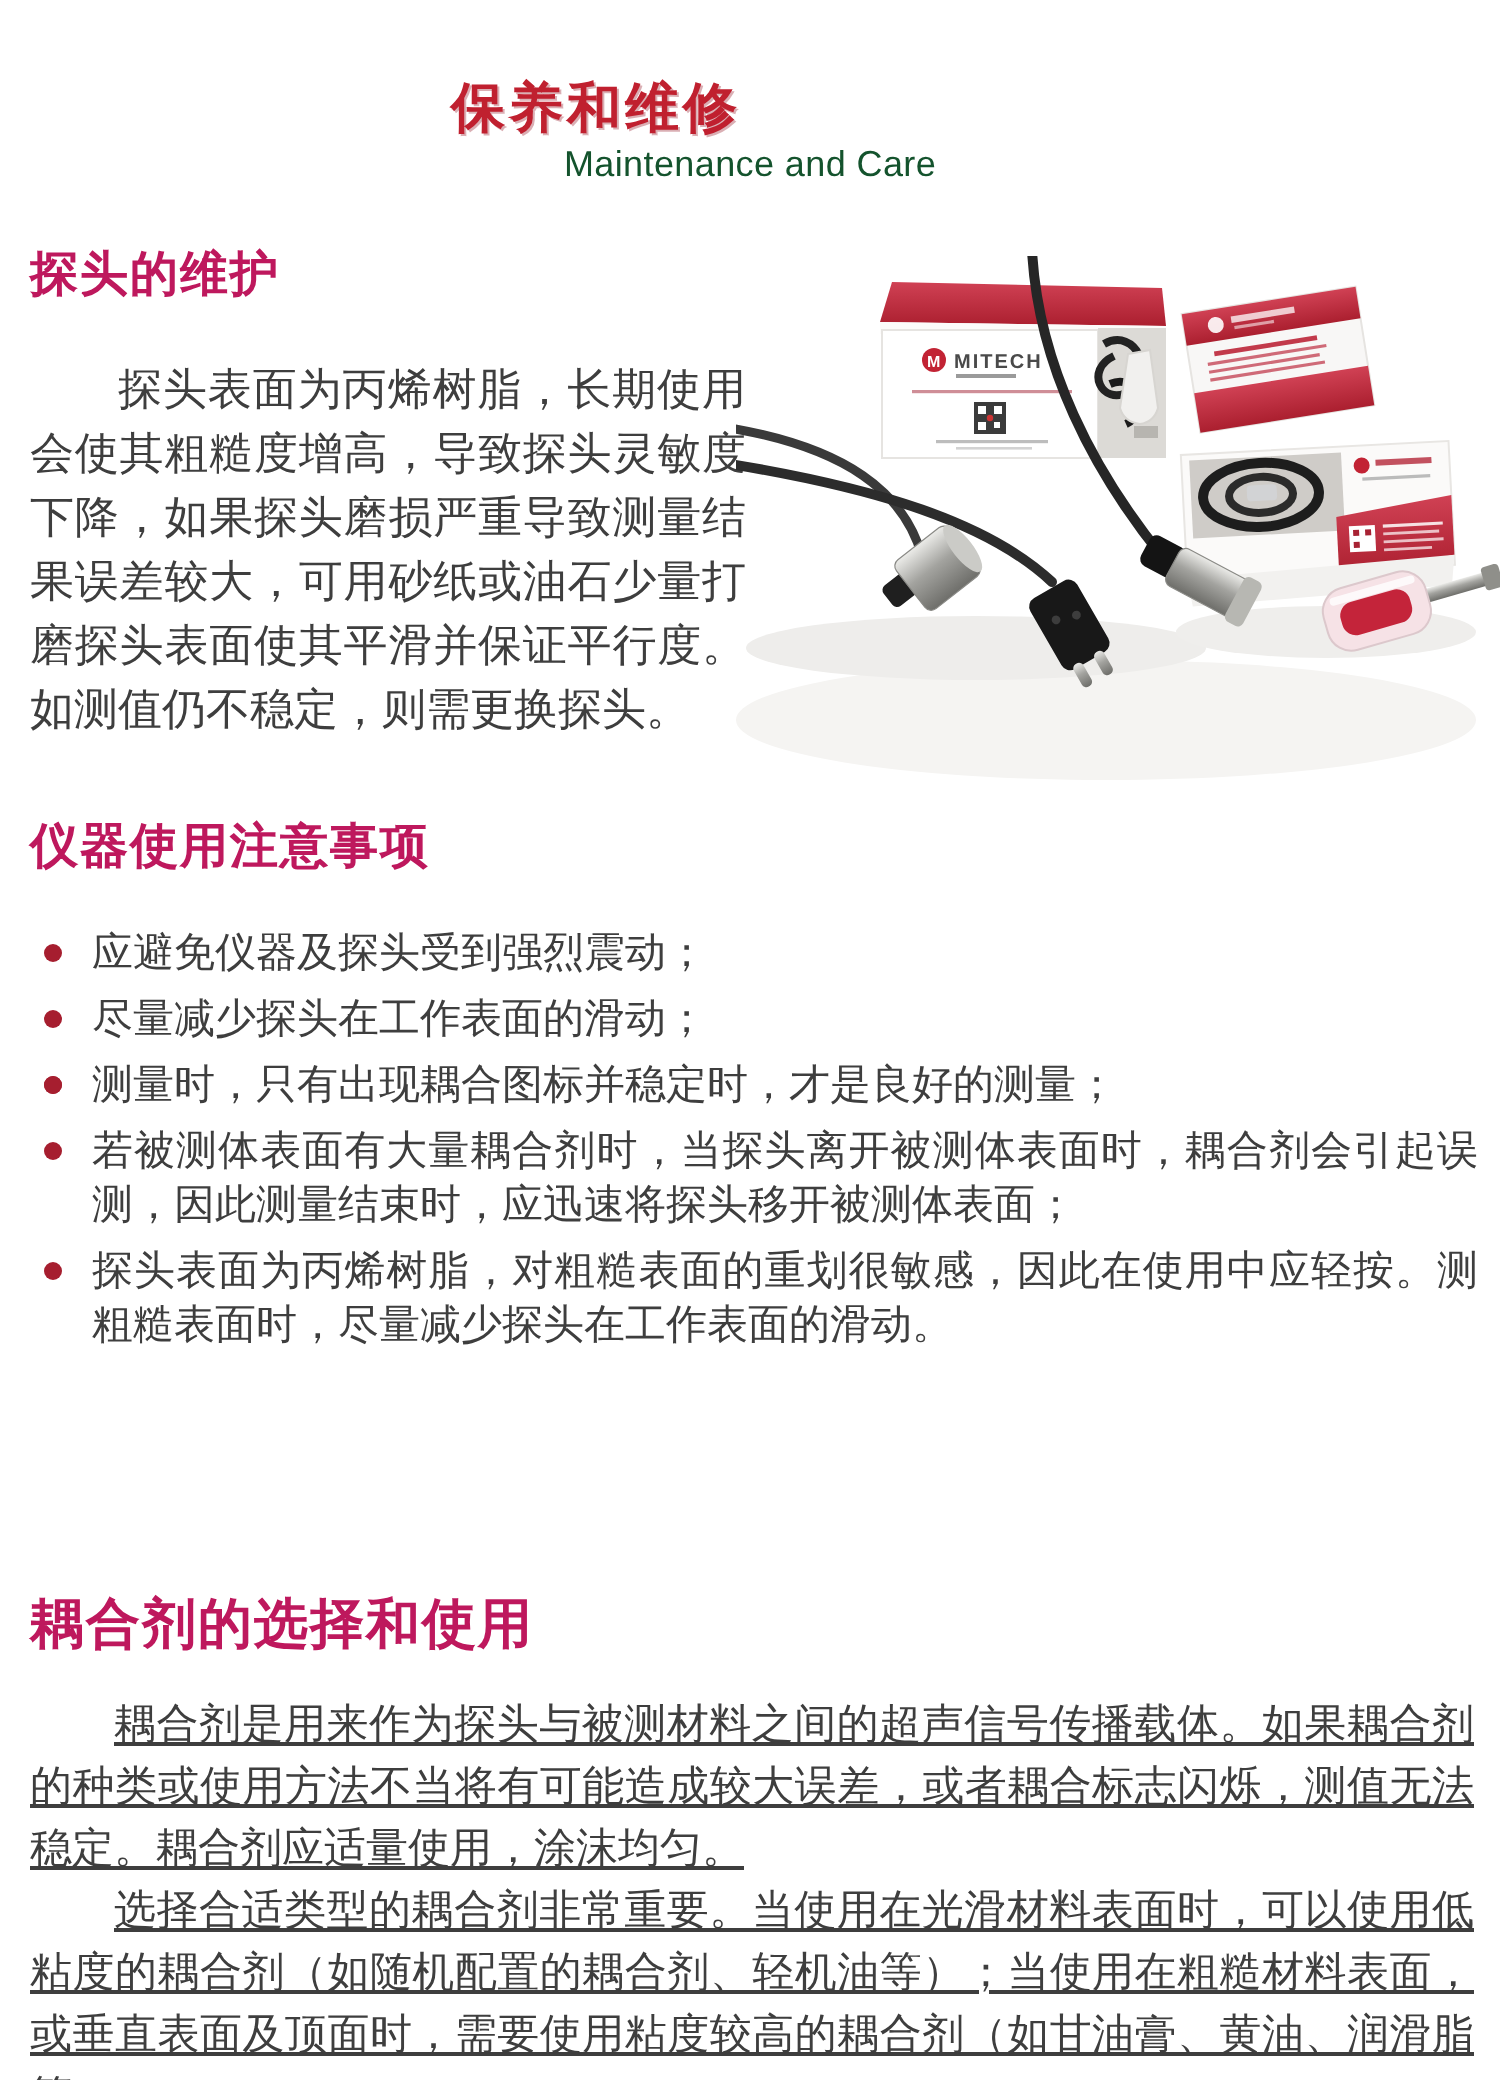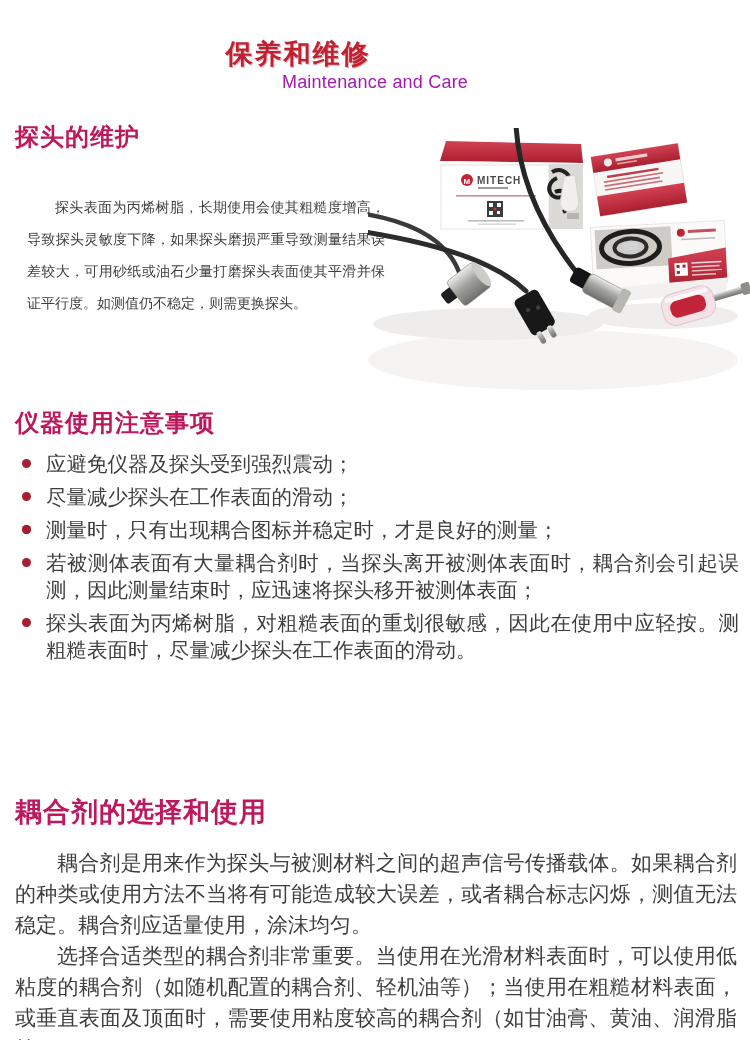--- a/index.html
+++ b/index.html
@@ -8,42 +8,42 @@
     font-family:"Liberation Sans", sans-serif; color:#3e3e3e; overflow:hidden;
   }
   .abs { position:absolute; }
   .page-title {
     top:36px; left:0; width:596px; text-align:center; margin:0;
     font-size:27px; font-weight:900; color:#c0202f; letter-spacing:2px;
     text-shadow:1px 1px 0 rgba(150,25,40,.35);
   }
   .page-subtitle {
     top:72px; left:0; width:750px; text-align:center;
-    font-size:18px; color:#a21caf; letter-spacing:.2px;
+    font-size:18px; color:#14532d; letter-spacing:.2px;
   }
   h2 { margin:0; font-weight:900; color:#be185d; letter-spacing:1px; }
   .h-probe   { top:121px; left:15px; font-size:24px; }
   .h-usage   { top:407px; left:15px; font-size:24px;font-family:Liberation Mono, monospace; }
   .h-couplant{ top:794px; left:15px; font-size:27px;text-align:right; }
   .probe-body {
-    top:179px; left:15px; width:358px; margin:12px;
-    font-size:14px; line-height:32px; text-indent:2em; text-align:justify;
+    top:179px; left:15px; width:358px; margin:0;
+    font-size:22px; line-height:32px; text-indent:2em; text-align:justify;
   }
   .photo { top:128px; left:368px; width:382px; height:275px; }
   .bullets {
-    top:450px; left:15px; width:724px; margin:0; padding:0; list-style:none;
+    top:463px; left:15px; width:724px; margin:0; padding:0; list-style:none;
     font-size:20.5px; line-height:27px;
   }
   .bullets li { position:relative; padding-left:31px; margin-bottom:6px; text-align:justify; }
   .dot {
     position:absolute; left:7px; top:9px; width:9px; height:9px;
     border-radius:50%; background:#a61e2f;
   }
   .couplant { top:847px; left:15px; width:722px; font-size:21px; line-height:31px; }
-  .couplant p { margin:0; text-indent:2em; text-align:justify; }
+  .couplant p { margin:0; text-indent:2em; text-align:justify;text-decoration:underline; }
 </style>
 </head>
 <body>
 
 <div>
 
   <h1 class="abs page-title">保养和维修</h1>
   <div class="abs page-subtitle">Maintenance and Care</div>
 
   <h2 class="abs h-probe">探头的维护</h2>

